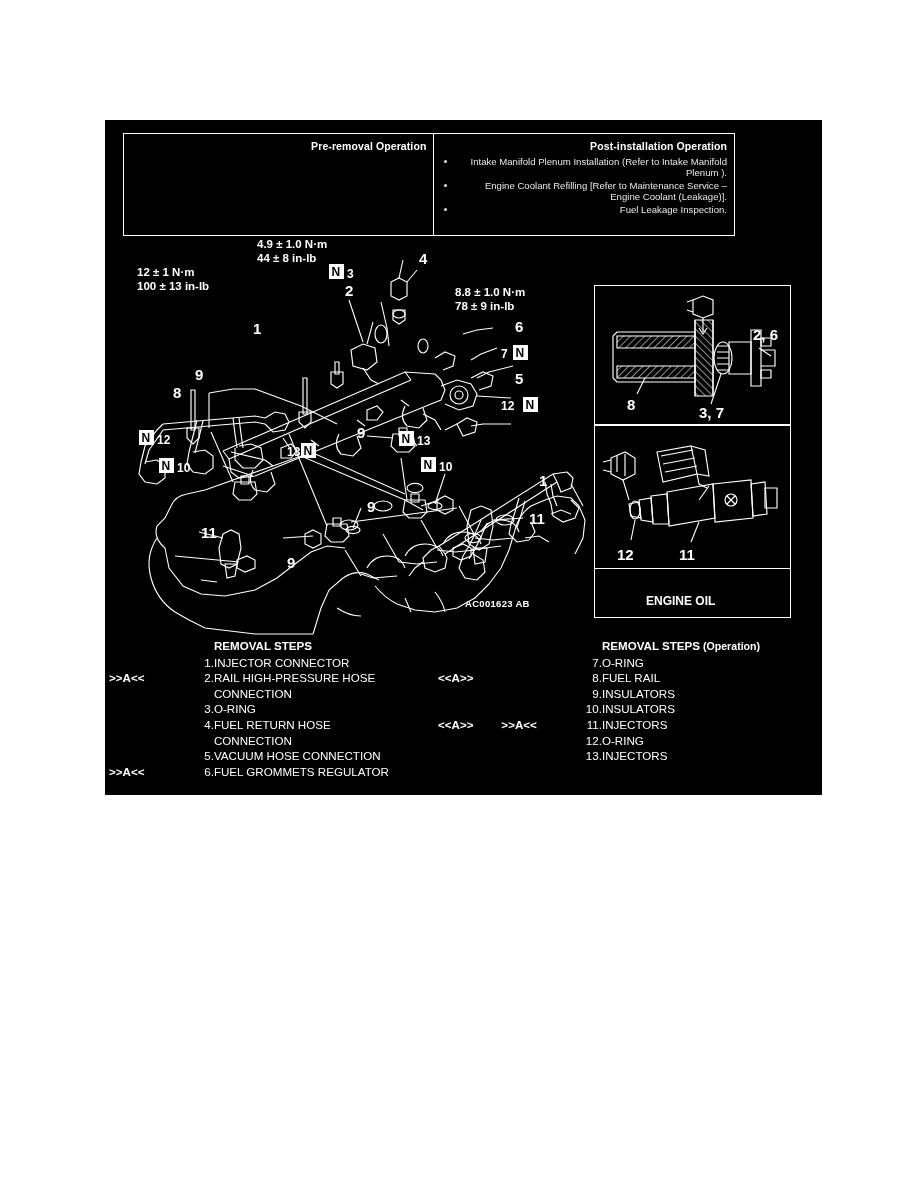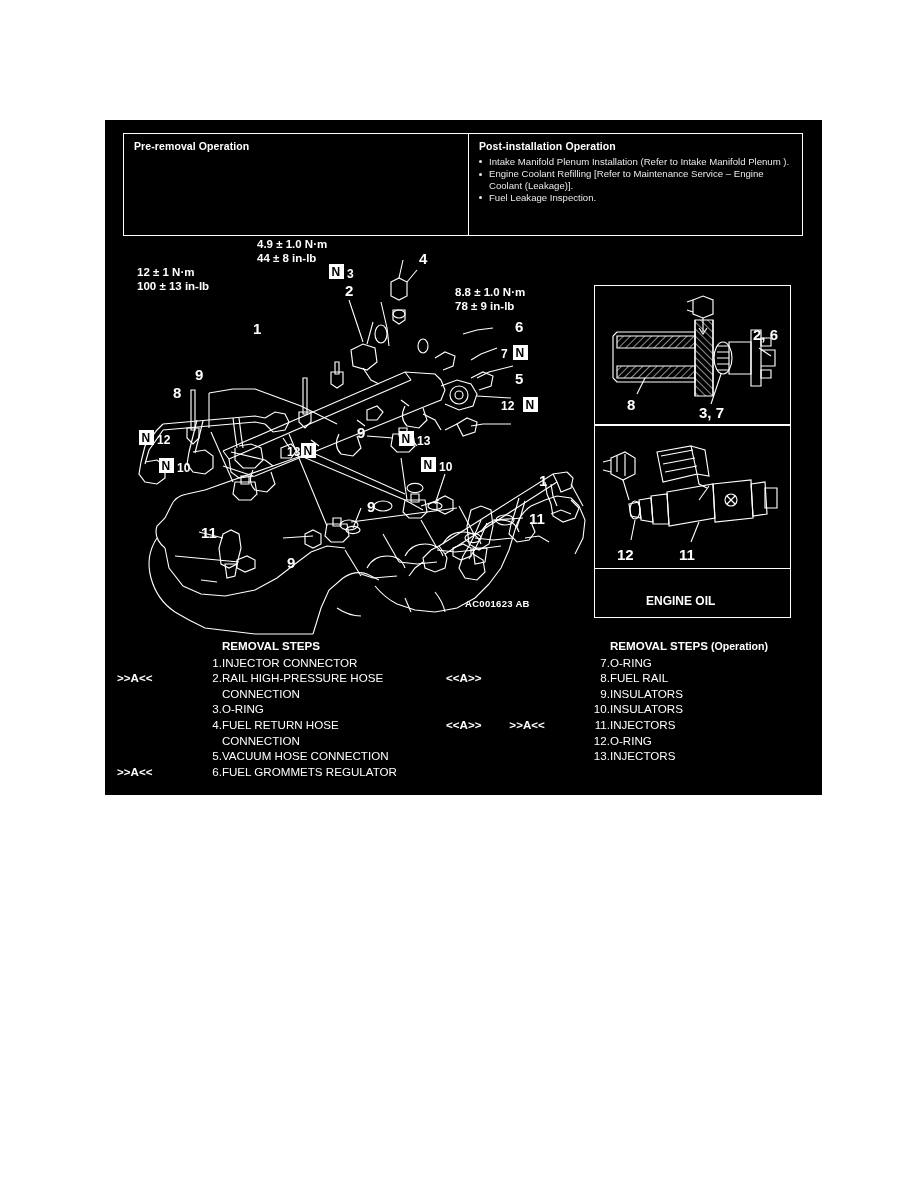--- a/index.html
+++ b/index.html
@@ -4,22 +4,22 @@
 <style>
   html,body{margin:0;padding:0;background:#ffffff;}
   body{width:918px;height:1188px;position:relative;
        font-family:"Liberation Sans",sans-serif;-webkit-font-smoothing:none;}
 
   
   #figure-panel{position:absolute;left:105px;top:120px;width:717px;height:675px;
                 background:#000000;}
 
   
-  .op-wrap{position:absolute;left:18px;top:13px;width:680px;height:103px;
-           border:1px solid #ffffff;box-sizing:border-box;display:flex;}
+  .op-wrap{position:absolute;left:18px;top:13px;width:612px;height:103px;
+           border:1px solid #ffffff;box-sizing:border-box;display:flex;text-align:right;}
   .op-box{box-sizing:border-box;padding:6px 7px 0 9px;overflow:hidden;}
   .op-box.left{width:345px;border-right:1px solid #ffffff;}
   .op-box.right{width:333px;}
   .op-title{color:#ffffff;font-size:10.5px;font-weight:bold;letter-spacing:.1px;
             margin:0 0 4px 1px;}
   .op-list{list-style:none;margin:0;padding:0;}
   .op-list li{color:#e8e8e8;font-size:9.6px;line-height:11.4px;
               padding-left:11px;position:relative;margin-bottom:1px;}
   .op-list li::before{content:"";position:absolute;left:1px;top:4.2px;
               width:3px;height:3px;border-radius:50%;background:#e8e8e8;}
@@ -43,21 +43,21 @@
   .inset{position:absolute;border:1px solid #ffffff;box-sizing:border-box;
          background:#000000;}
   #inset-top{left:489px;top:165px;width:197px;height:140px;}
   #inset-bottom{left:489px;top:305px;width:197px;height:193px;}
   .inset-label{position:absolute;left:11px;bottom:9px;color:#ffffff;
                font-size:12px;font-weight:bold;margin-left:40px;}
   .insdiv{position:absolute;left:489px;top:448px;width:197px;height:1px;
           background:#ffffff;}
 
   
-  #steps{position:absolute;left:12px;top:518px;width:717px;}
+  #steps{position:absolute;left:4px;top:518px;width:717px;}
   table.steps{border-collapse:collapse;width:717px;}
   table.steps td{color:#ffffff;font-size:11.6px;line-height:15.6px;
                  vertical-align:top;padding:0;white-space:nowrap;}
   td.mk{width:62px;text-align:left;font-weight:bold;font-size:10.6px;
         padding-right:4px;}
   td.mk2{width:58px;text-align:left;font-weight:bold;font-size:10.6px;}
   td.num{width:34px;text-align:right;padding-right:8px;}
   td.lbl{width:205px;}
   .hd{font-weight:bold;font-size:11.6px;}
   .cont{font-size:10.6px;}

